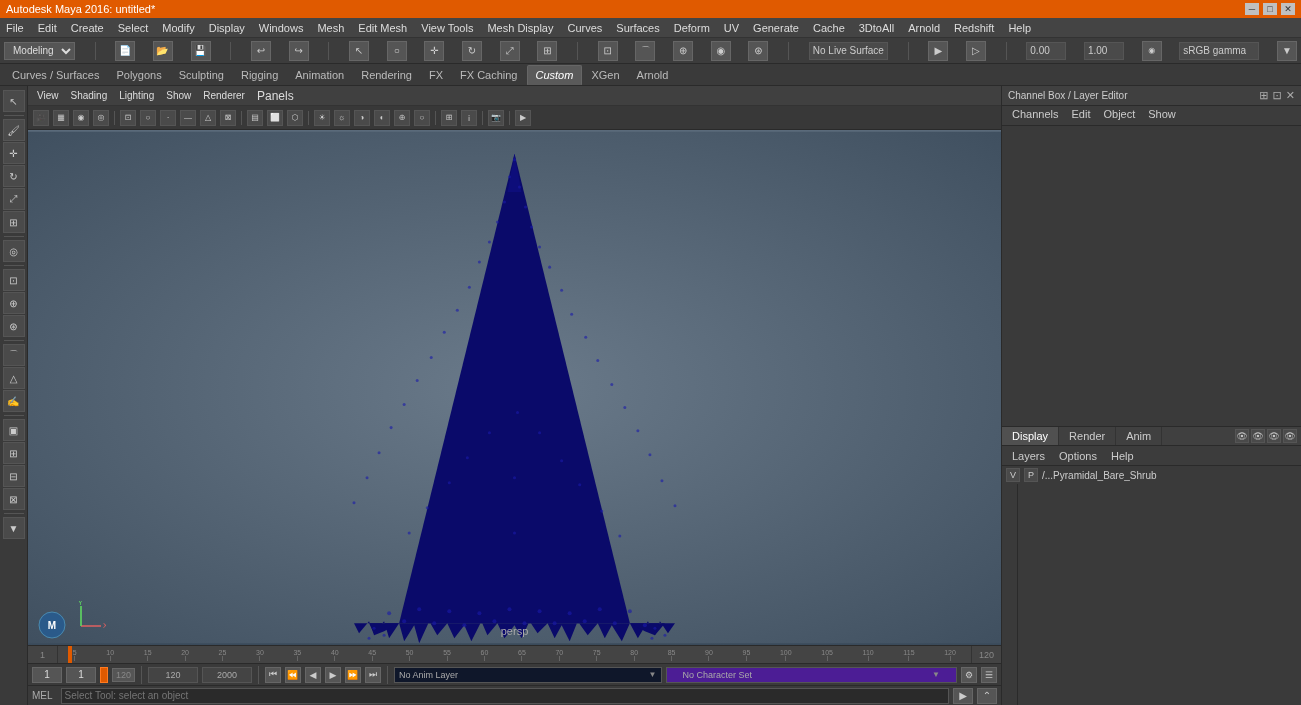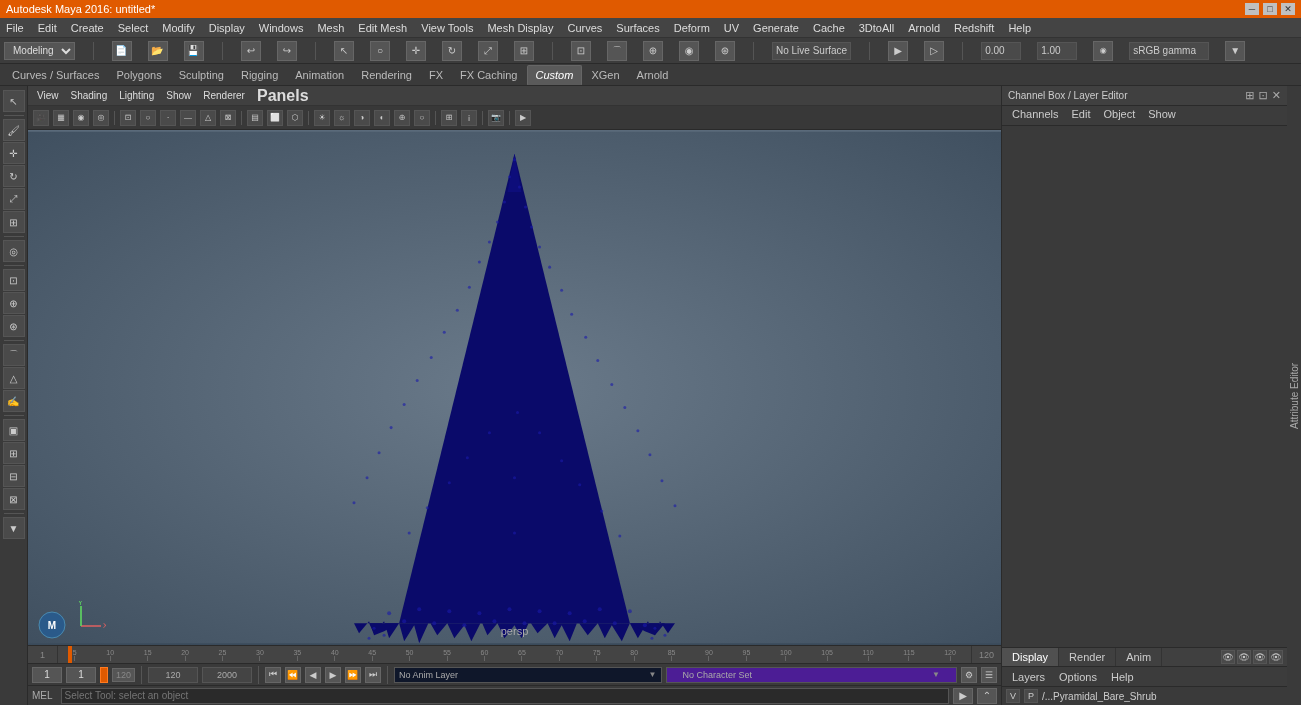--- a/index.html
+++ b/index.html
@@ -60,20 +60,21 @@
 
     
     #toolbar1 {
       height: 26px;
       background: #3c3c3c;
       display: flex;
       align-items: center;
       padding: 0 4px;
       gap: 16px;
       border-bottom: 1px solid #2a2a2a;
+      justify-content: space-between;
     }
     .toolbar-dropdown {
       background: #555;
       border: 1px solid #666;
       color: #ddd;
       font-size: 10px;
       padding: 1px 4px;
       height: 18px;
       cursor: pointer;
     }
@@ -379,21 +380,21 @@
       flex: 1;
       display: flex;
       flex-direction: column;
       overflow: hidden;
     }
 
     
     #right-side {
       width: 300px;
       display: flex;
-      flex-direction: row;
+      flex-direction: column;
       border-left: 1px solid #2a2a2a;
     }
     #right-main {
       flex: 1;
       display: flex;
       flex-direction: column;
     }
     #right-attr-tab {
       width: 14px;
       background: #383838;
@@ -559,21 +560,21 @@
     </div>
 
     <div id="viewport-and-timeline">
 
       <div id="viewport-menubar">
         <span class="menu-item" style="font-size:10px;padding:1px 5px;">View</span>
         <span class="menu-item" style="font-size:10px;padding:1px 5px;">Shading</span>
         <span class="menu-item" style="font-size:10px;padding:1px 5px;">Lighting</span>
         <span class="menu-item" style="font-size:10px;padding:1px 5px;">Show</span>
         <span class="menu-item" style="font-size:10px;padding:1px 5px;">Renderer</span>
-        <span class="menu-item" style="font-size:16px;padding:1px 5px;font-weight:bold;">Panels</span>
+        <span class="menu-item" style="font-size:12px;padding:1px 5px;">Panels</span>
       </div>
 
       <div id="viewport-toolbar">
         <div class="vp-btn">🎥</div>
         <div class="vp-btn">▦</div>
         <div class="vp-btn">◉</div>
         <div class="vp-btn">◎</div>
         <div class="vp-separator"></div>
         <div class="vp-btn">⊡</div>
         <div class="vp-btn">○</div>

